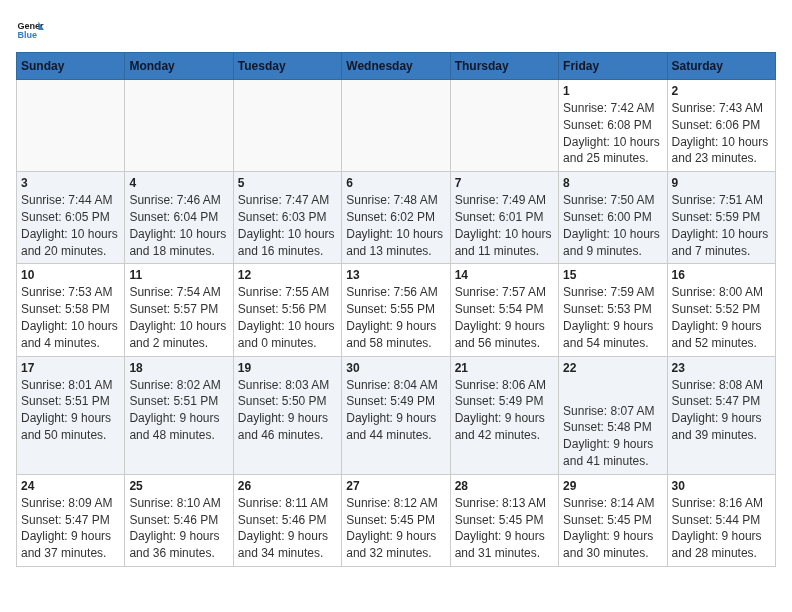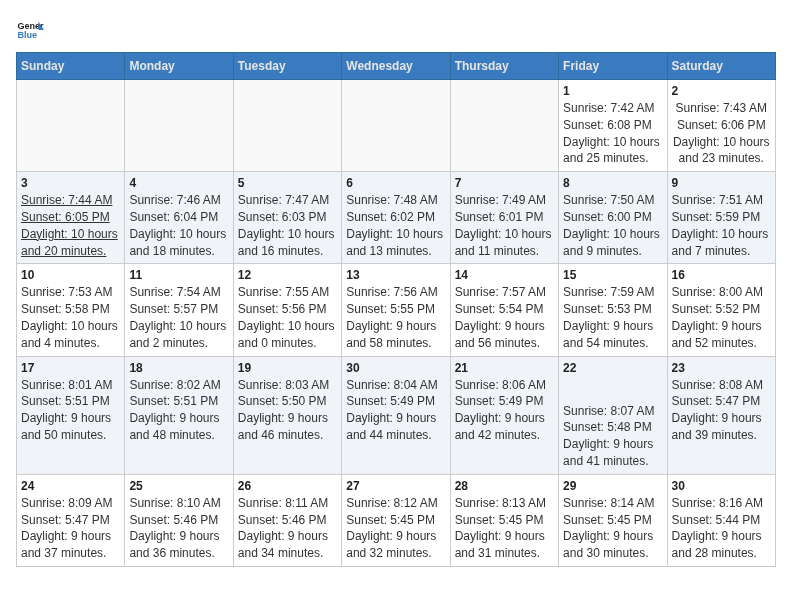--- a/index.html
+++ b/index.html
@@ -35,21 +35,21 @@
       font-size: 14px;
       color: #444;
     }
     .calendar {
       width: 100%;
       border-collapse: collapse;
       border: 1px solid #ccc;
     }
     .calendar th {
       background: #3a7abf;
-      color: #e5e5e5;
+      color: #0f172a;
       font-size: 12px;
       font-weight: bold;
       padding: 6px 4px;
       border: 1px solid #2e6aa0;
       text-align: left;
     }
     .calendar td {
       border: 1px solid #ccc;
       vertical-align: top;
       padding: 4px;
@@ -116,29 +116,29 @@
         <td class="empty"></td>
         <td class="empty"></td>
         <td>
           <span class="day-number">1</span>
           <div class="day-info" style="white-space: pre-line;">Sunrise: 7:42 AM
 Sunset: 6:08 PM
 Daylight: 10 hours and 25 minutes.</div>
         </td>
         <td>
           <span class="day-number">2</span>
-          <div class="day-info" style="white-space: pre-line; text-align: center;">Sunrise: 7:43 AM
+          <div class="day-info" style="white-space: pre-line;">Sunrise: 7:43 AM
 Sunset: 6:06 PM
 Daylight: 10 hours and 23 minutes.</div>
         </td>
       </tr>
       <tr>
         <td>
           <span class="day-number">3</span>
-          <div class="day-info" style="white-space: pre-line; text-decoration: underline;">Sunrise: 7:44 AM
+          <div class="day-info" style="white-space: pre-line;">Sunrise: 7:44 AM
 Sunset: 6:05 PM
 Daylight: 10 hours and 20 minutes.</div>
         </td>
         <td>
           <span class="day-number">4</span>
           <div class="day-info" style="white-space: pre-line;">Sunrise: 7:46 AM
 Sunset: 6:04 PM
 Daylight: 10 hours and 18 minutes.</div>
         </td>
         <td>

